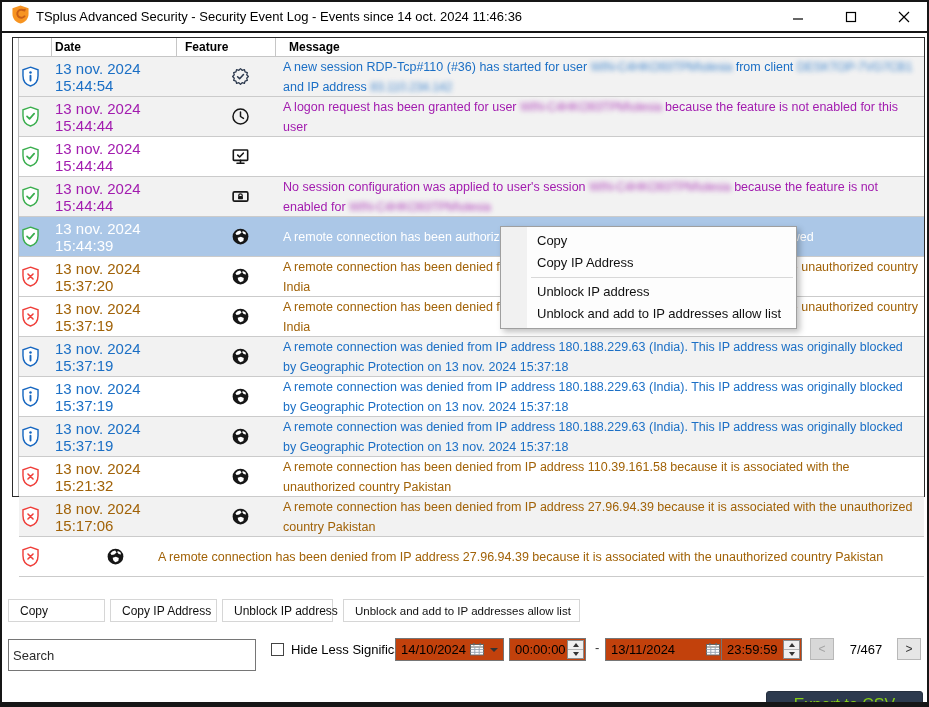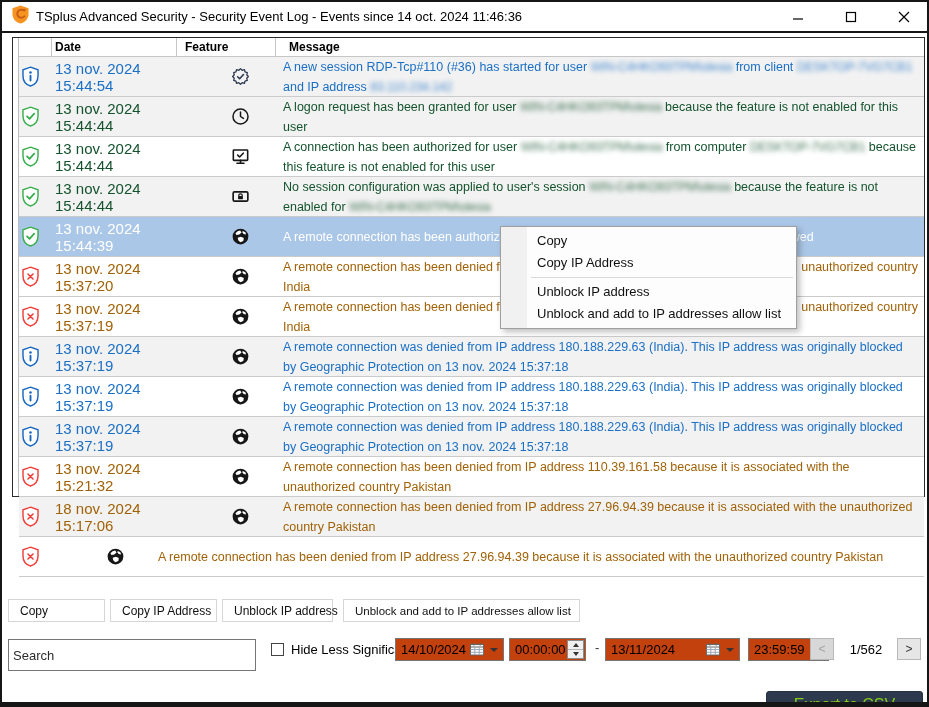--- a/index.html
+++ b/index.html
@@ -27,21 +27,21 @@
   .th.msg{flex:1;padding-left:13px;}
   .trow{display:flex;height:40px;box-sizing:border-box;border-bottom:1px solid #cbcbcb;background:#fff;}
   .trow.alt{background:#f2f2f2;}
   .trow.sel{background:#abc7e7;}
   .c-sev{width:33px;display:flex;align-items:center;padding-left:2px;box-sizing:border-box;}
   .c-date{width:125px;padding-left:3px;display:flex;align-items:center;font-size:15px;box-sizing:border-box;}
   .c-feat{width:99px;display:flex;align-items:center;justify-content:center;padding-left:28px;box-sizing:border-box;}
   .c-msg{flex:1;display:flex;align-items:center;font-size:12.5px;line-height:20px;padding-right:6px;box-sizing:border-box;}
   .c-msg .msgtxt{padding-left:7px;}
   .tc-blue{color:#1b6fc5;}
-  .tc-black{color:#14532d;}
+  .tc-black{color:#a21caf;}
   .tc-red{color:#a16207;}
   .tc-white{color:#ffffff;}
   .redacted{filter:blur(2.4px);opacity:.8;letter-spacing:-.3px;}
   .covered{display:inline-block;height:1px;}
 
   
   .menu{position:absolute;left:498px;top:224px;width:297px;background:#fdfdfd;border:1px solid #9f9f9f;
         box-shadow:3px 3px 6px rgba(0,0,0,.25);padding:3px 0;z-index:30;box-sizing:border-box;}
   .menu::before{content:'';position:absolute;left:0;top:0;bottom:0;width:26px;background:#f1f1f1;}
   .mi{position:relative;height:22px;line-height:22px;padding-left:36px;font-size:13px;color:#111;white-space:nowrap;}
@@ -62,21 +62,21 @@
   .search::placeholder{color:#2b2b2b;opacity:1;}
   .chk{position:absolute;left:269px;top:641px;width:13px;height:13px;box-sizing:border-box;
        border:1px solid #444;background:#fff;}
   .chklabel{position:absolute;left:289px;top:640px;font-size:13px;color:#000;}
   .dt,.tm{position:absolute;height:23px;box-sizing:border-box;border:1px solid #767676;background:#c2410c;
           font-size:13px;color:#000;display:flex;align-items:center;padding-left:5px;}
   .dt.from{left:393px;top:636px;width:109px;}
   .tm.from{left:507px;top:636px;width:77px;}
   .dash{position:absolute;left:593px;top:638px;font-size:13px;color:#333;}
   .dt.to{left:603px;top:636px;width:135px;}
-  .tm.to{left:746px;top:636px;width:81px;}
+  .tm.to{left:719px;top:636px;width:81px;}
   .dt .arr{position:absolute;right:5px;top:9px;width:0;height:0;border:4px solid transparent;border-top-color:#333;}
   .dt .cal{position:absolute;right:19px;top:4px;}
   .spin{position:absolute;right:1px;top:1px;bottom:1px;width:17px;border:1px solid #8a8a8a;
         display:flex;flex-direction:column;background:#f0f0f0;box-sizing:border-box;}
   .spin .s{flex:1;display:flex;align-items:center;justify-content:center;}
   .spin .s.up{border-bottom:1px solid #b5b5b5;}
   .tri-up{width:0;height:0;border:3.5px solid transparent;border-bottom:4.5px solid #333;margin-top:-3px;}
   .tri-dn{width:0;height:0;border:3.5px solid transparent;border-top:4.5px solid #333;margin-bottom:-3px;}
   .pgbtn{position:absolute;top:636px;width:24px;height:22px;box-sizing:border-box;border:1px solid #b8b8b8;
          display:flex;align-items:center;justify-content:center;font-size:12px;}
@@ -176,23 +176,20 @@
             </svg>
           </div>
           <div class="c-date tc-black">13 nov. 2024 15:44:44</div>
           <div class="c-feat">
             <svg width="21" height="21" viewBox="0 0 24 24">
               <rect x="3.8" y="4.6" width="16.4" height="11.8" rx="0.8" fill="none" stroke="#161616" stroke-width="1.8"></rect>
               <path d="M8.8 10.4 L11 12.6 L15.2 8.2" fill="none" stroke="#161616" stroke-width="1.8" stroke-linecap="round" stroke-linejoin="round"></path>
               <path d="M12 16.4 V19 M8 19.8 H16" stroke="#161616" stroke-width="1.8" stroke-linecap="round"></path>
             </svg>
           </div>
-          <div class="c-msg tc-black">
-            <div class="msgtxt"><span>A connection has been authorized for user </span><span class="redacted">WIN-C4HKO93TPM\olesia</span><span> from computer </span><span class="redacted">DESKTOP-7VG7CB1</span><span> because this feature is not enabled for this user</span></div>
-          </div>
         </div>
         <div class="trow alt">
           <div class="c-sev">
             <svg width="19" height="21" viewBox="0 0 24 26">
               <path d="M12 1.2 L21.5 4.6 V12 C21.5 18.8 17.5 23.4 12 25 C6.5 23.4 2.5 18.8 2.5 12 V4.6 Z" fill="#fff" stroke="#3aae4e" stroke-width="1.8"></path>
               <path d="M7.6 12.8 L10.8 16 L16.6 9.4" fill="none" stroke="#3aae4e" stroke-width="2.2" stroke-linecap="round" stroke-linejoin="round"></path>
             </svg>
           </div>
           <div class="c-date tc-black">13 nov. 2024 15:44:44</div>
           <div class="c-feat">
@@ -460,18 +457,18 @@
         <span class="s up">
           <span class="tri-up"></span>
         </span>
         <span class="s">
           <span class="tri-dn"></span>
         </span>
       </span>
   </div>
 
   <div class="pgbtn prev">&lt;</div>
-  <div class="page">1/562</div>
+  <div class="page">7/467</div>
   <div class="pgbtn next">&gt;</div>
 
   <div class="export">Export to CSV</div>
 
 </div>
 
 </body></html>

